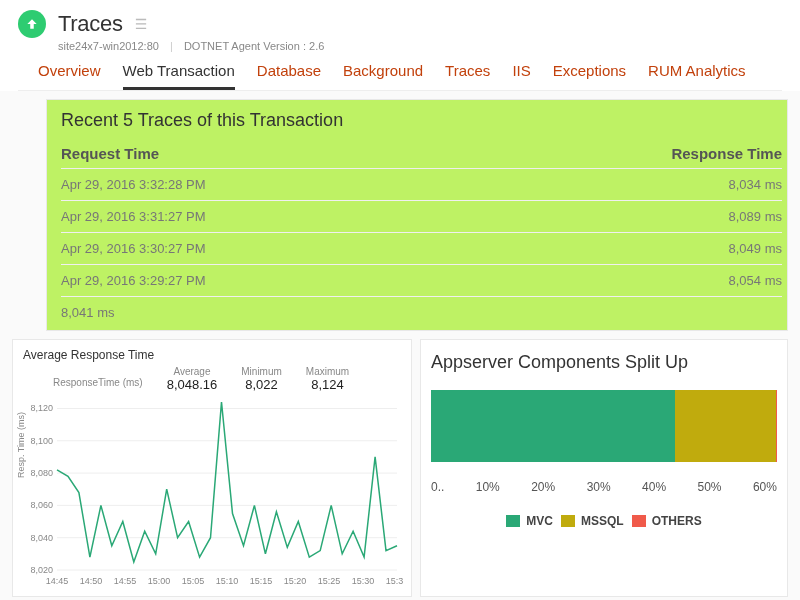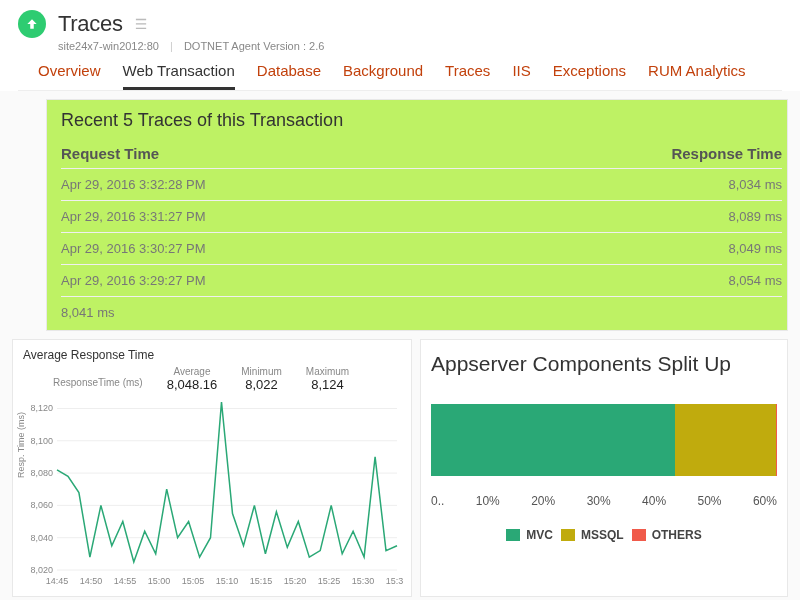--- a/index.html
+++ b/index.html
@@ -25,21 +25,21 @@
   .half { background: #fff; border: 1px solid #e8e8e8; padding: 8px 10px; }
   .half.left { width: 400px; }
   .half.right { flex: 1; }
   .chart-title-small { font-size: 12px; color: #333; margin-bottom: 4px; }
   .stats-row { display: flex; gap: 24px; font-size: 10px; color: #555; margin-bottom: 6px; margin-left: 30px; }
   .stat { text-align: center; }
   .stat .label { color: #888; font-size: 10px; }
   .stat .value { color: #222; font-size: 13px; font-weight: 400; }
   .linechart { position: relative; height: 190px; }
   .y-ax-label { position: absolute; left: -2px; top: 50%; transform: rotate(-90deg) translateX(20px); transform-origin: left; font-size: 9px; color: #888; }
-  .split-title { font-size: 21px; color: #333; margin: 4px 0 28px 0; font-weight: 400; }
+  .split-title { font-size: 18px; color: #333; margin: 4px 0 17px 0; font-weight: 400; }
   .stacked-bar { display: flex; height: 72px; margin-bottom: 18px; }
   .seg-mvc { background: #2aa876; }
   .seg-mssql { background: #c0ab0d; }
   .seg-others { background: #f05a4a; }
   .pct-axis { display: flex; justify-content: space-between; font-size: 12px; color: #555; margin-bottom: 20px; }
   .legend { display: flex; justify-content: center; gap: 8px; font-size: 12px; color: #444; }
   .legend span { display: inline-flex; align-items: center; gap: 6px; }
   .swatch { width: 14px; height: 12px; display: inline-block; }
 </style>
 </head>

